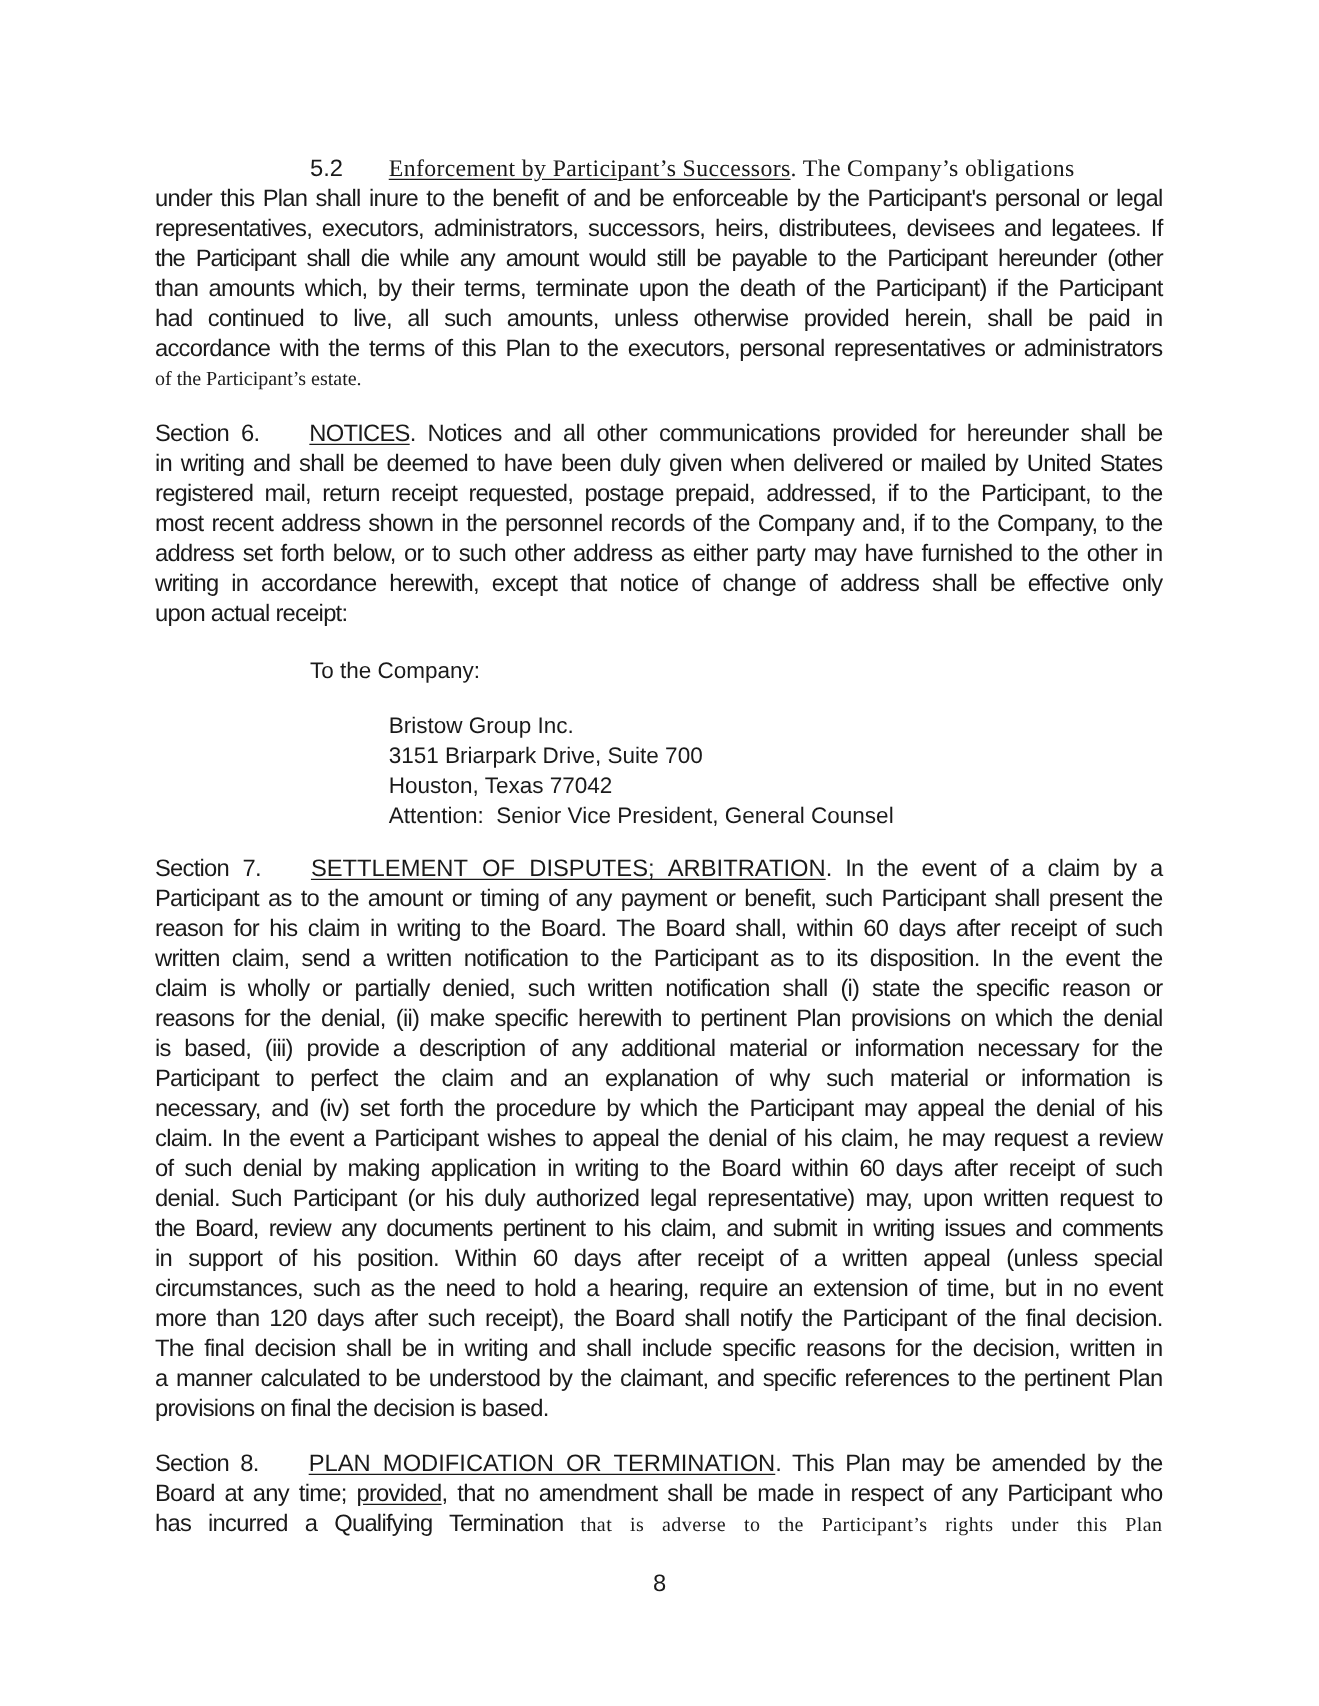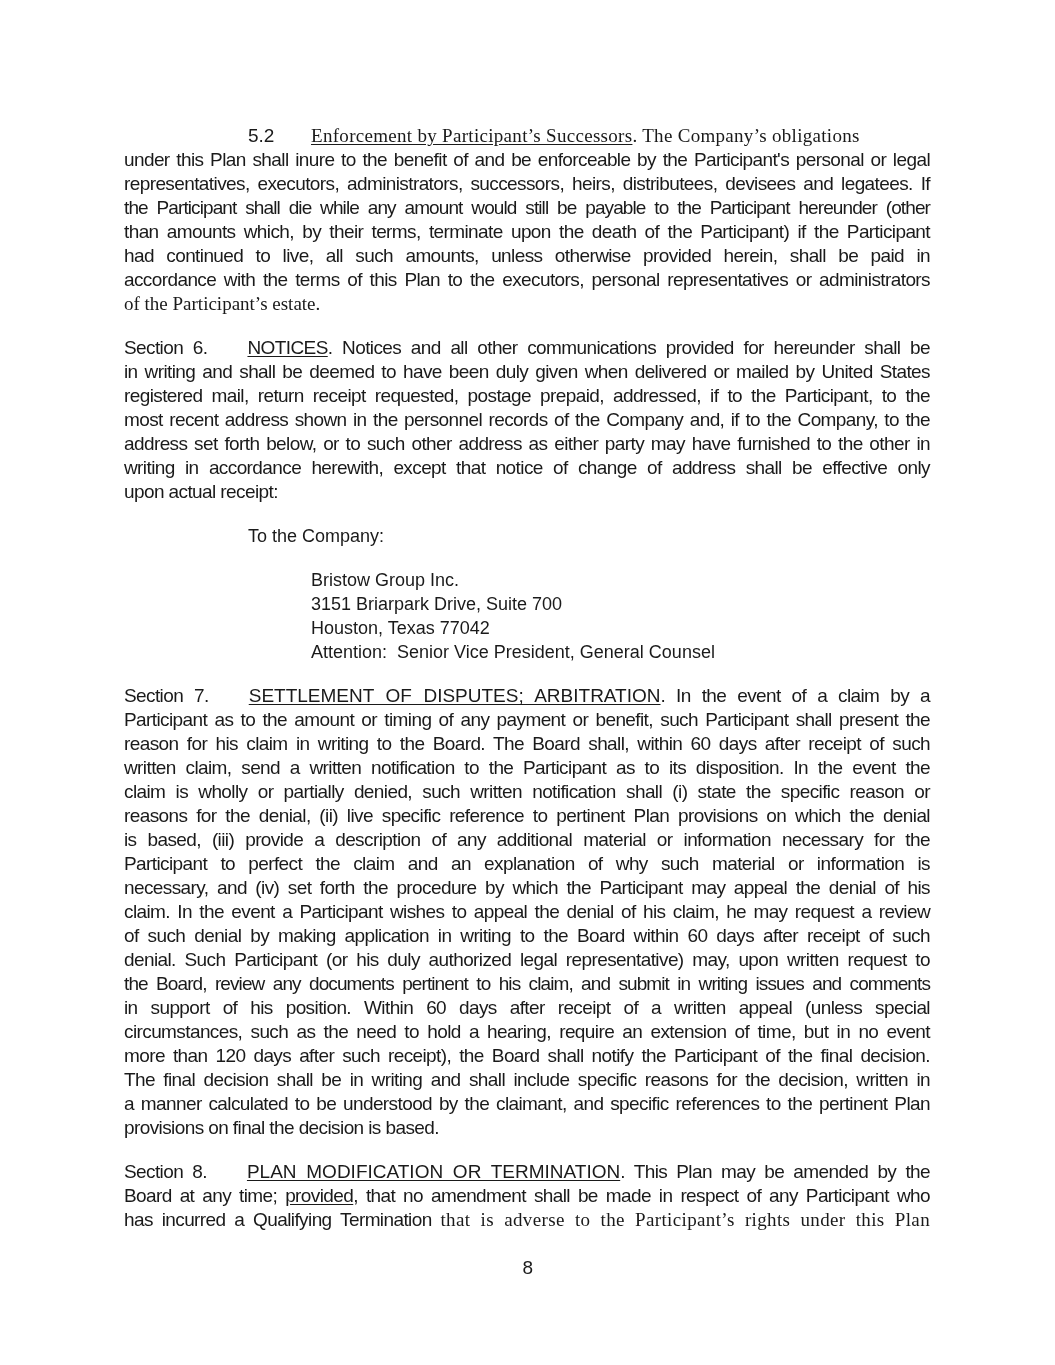--- a/index.html
+++ b/index.html
@@ -5,21 +5,21 @@
   html, body { margin: 0; padding: 0; background: #ffffff; }
   body { width: 1055px; height: 1365px; position: relative; overflow: hidden; }
   .page { position: absolute; left: 0; top: 0; width: 1055px; height: 1365px; background: #fff; color: #1a1a1a; }
   .line {
     position: absolute; left: 124px; width: 806px; height: 24px;
     font-family: "Liberation Sans", sans-serif; font-size: 19px; line-height: 24px;
     text-align: justify; text-align-last: justify; white-space: nowrap;
   }
   .line.last { text-align-last: left; }
   .cond { font-stretch: condensed; letter-spacing: -0.6px; word-spacing: 0px; }
-  .serif { font-family: "Liberation Serif", serif; font-size: 19px; letter-spacing: 0; }
+  .serif { font-family: "Liberation Serif", serif; font-size: 16px; letter-spacing: 0; }
   .u { text-decoration: underline; text-underline-offset: 2px; }
   .plain { position: absolute; font-family: "Liberation Sans", sans-serif; font-size: 18px; line-height: 24px; white-space: nowrap; color: #1a1a1a; }
   .pagenum { position: absolute; left: 0; width: 1055px; top: 1257px; text-align: center; font-family: "Liberation Sans", sans-serif; font-size: 19px; letter-spacing: -0.5px; }
 </style>
 </head>
 <body>
 
 <div class="page">
 
   <div>
@@ -57,21 +57,21 @@
   </div>
 
   <div>
     <div class="line cond" style="top:684px;">
       <span>Section 7.</span><span style="display:inline-block; width:40px;"></span><span class="u" style="letter-spacing:0;">SETTLEMENT OF DISPUTES; ARBITRATION</span><span>. In the event of a claim by a</span>
     </div>
     <div class="line cond" style="top:708px;">Participant as to the amount or timing of any payment or benefit, such Participant shall present the</div>
     <div class="line cond" style="top:732px;">reason for his claim in writing to the Board. The Board shall, within 60 days after receipt of such</div>
     <div class="line cond" style="top:756px;">written claim, send a written notification to the Participant as to its disposition. In the event the</div>
     <div class="line cond" style="top:780px;">claim is wholly or partially denied, such written notification shall (i) state the specific reason or</div>
-    <div class="line cond" style="top:804px;">reasons for the denial, (ii) live specific reference to pertinent Plan provisions on which the denial</div>
+    <div class="line cond" style="top:804px;">reasons for the denial, (ii) make specific herewith to pertinent Plan provisions on which the denial</div>
     <div class="line cond" style="top:828px;">is based, (iii) provide a description of any additional material or information necessary for the</div>
     <div class="line cond" style="top:852px;">Participant to perfect the claim and an explanation of why such material or information is</div>
     <div class="line cond" style="top:876px;">necessary, and (iv) set forth the procedure by which the Participant may appeal the denial of his</div>
     <div class="line cond" style="top:900px;">claim. In the event a Participant wishes to appeal the denial of his claim, he may request a review</div>
     <div class="line cond" style="top:924px;">of such denial by making application in writing to the Board within 60 days after receipt of such</div>
     <div class="line cond" style="top:948px;">denial. Such Participant (or his duly authorized legal representative) may, upon written request to</div>
     <div class="line cond" style="top:972px; letter-spacing:-0.9px;">the Board, review any documents pertinent to his claim, and submit in writing issues and comments</div>
     <div class="line cond" style="top:996px;">in support of his position. Within 60 days after receipt of a written appeal (unless special</div>
     <div class="line cond" style="top:1020px;">circumstances, such as the need to hold a hearing, require an extension of time, but in no event</div>
     <div class="line cond" style="top:1044px;">more than 120 days after such receipt), the Board shall notify the Participant of the final decision.</div>

